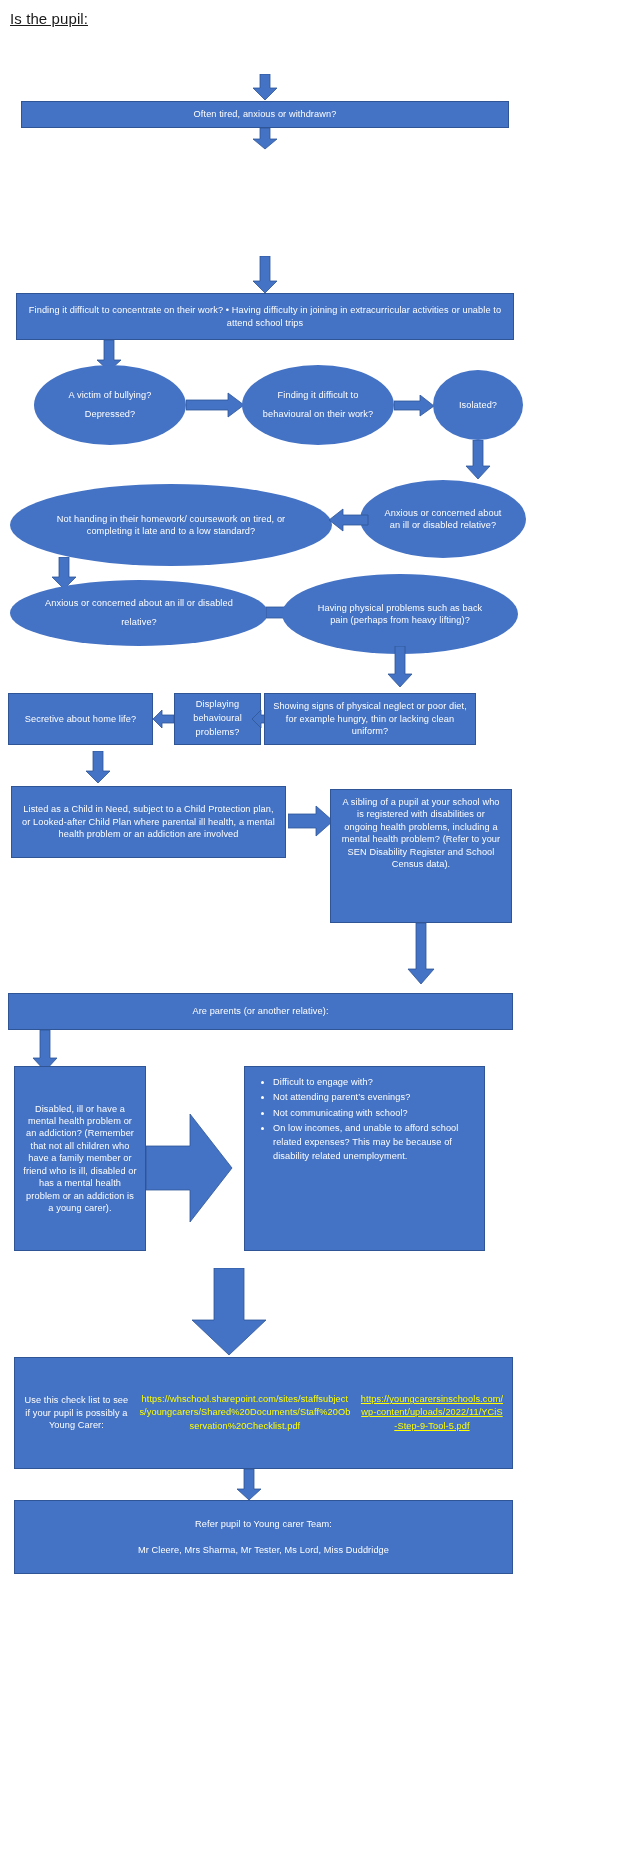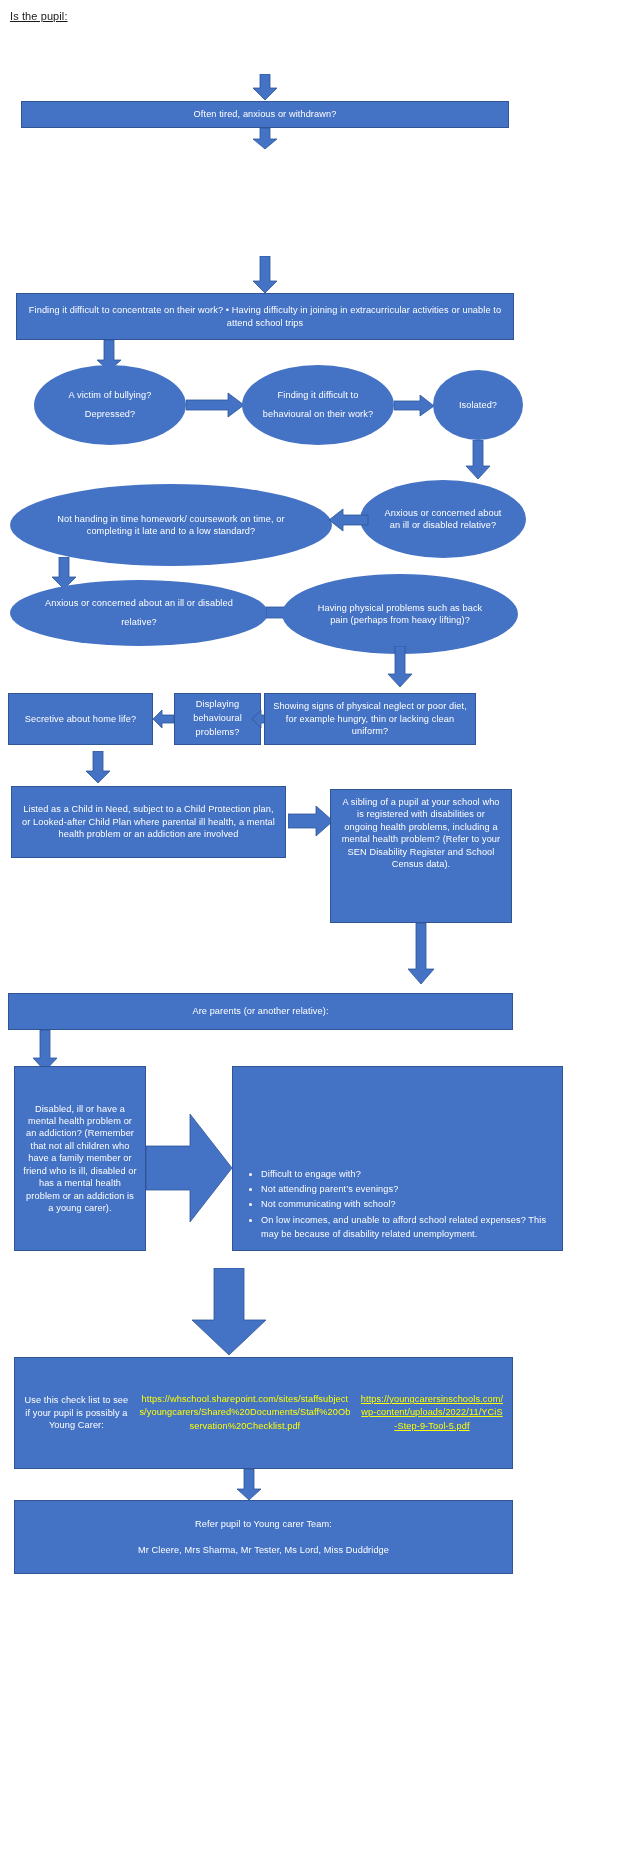--- a/index.html
+++ b/index.html
@@ -44,21 +44,21 @@
     line-height: 2.1;
   }
   .node.left-align {
     justify-content: flex-start;
     text-align: left;
   }
   .title {
     position: absolute;
     left: 10px;
     top: 10px;
-    font-size: 11px;
+    font-size: 15px;
     color: #1a1a1a;
     text-decoration: underline;
     font-weight: 400;
     letter-spacing: .1px;
   }
   
   .arrow {
     position: absolute;
   }
   .arrow svg { display:block; }
@@ -153,21 +153,21 @@
     <span>Isolated?</span>
   </div>
 
   <div class="arrow" style="left:463px; top:440px;">
     <svg width="30" height="40" viewBox="0 0 30 40">
       <polygon points="10,0 20,0 20,26 27,26 15,39 3,26 10,26" fill="#4472C4" stroke="#2F5597" stroke-width="0.8"></polygon>
     </svg>
   </div>
 
   <div class="node ellipse" style="left:10px; top:484px; width:322px; height:82px; padding:4px 40px;">
-    <span>Not handing in time homework/ coursework on time, or completing it late and to a low standard?</span>
+    <span>Not handing in their homework/ coursework on tired, or completing it late and to a low standard?</span>
   </div>
 
   <div class="node ellipse" style="left:360px; top:480px; width:166px; height:78px; padding:4px 24px;">
     <span>Anxious or concerned about an ill or disabled relative?</span>
   </div>
 
   <div class="arrow" style="left:329px; top:508px;">
     <svg width="40" height="24" viewBox="0 0 40 24">
       <polygon points="0,12 14,1 14,7 39,7 39,17 14,17 14,23" fill="#4472C4" stroke="#2F5597" stroke-width="0.8"></polygon>
     </svg>
@@ -262,21 +262,21 @@
   <div class="node" style="left:14px; top:1066px; width:132px; height:185px; padding:6px 8px;justify-content:flex-end;">
     <span>Disabled, ill or have a mental health problem or an addiction? (Remember that not all children who have a family member or friend who is ill, disabled or has a mental health problem or an addiction is a young carer).</span>
   </div>
 
   <div class="arrow" style="left:146px; top:1112px;">
     <svg width="88" height="112" viewBox="0 0 88 112">
       <polygon points="0,34 44,34 44,2 86,56 44,110 44,78 0,78" fill="#4472C4" stroke="#2F5597" stroke-width="0.8"></polygon>
     </svg>
   </div>
 
-  <div class="node left-align" style="left:232px; top:1066px; width:331px; height:185px; padding:8px 6px; align-items:flex-end;">
+  <div class="node left-align" style="left:244px; top:1066px; width:241px; height:185px; padding:8px 6px; align-items:flex-start;">
     <ul class="bullets">
       <li>Difficult to engage with?</li>
       <li>Not attending parent’s evenings?</li>
       <li>Not communicating with school?</li>
       <li>On low incomes, and unable to afford school related expenses? This may be because of disability related unemployment.</li>
     </ul>
   </div>
 
   <div class="arrow" style="left:190px; top:1268px;">
     <svg width="78" height="88" viewBox="0 0 78 88">

